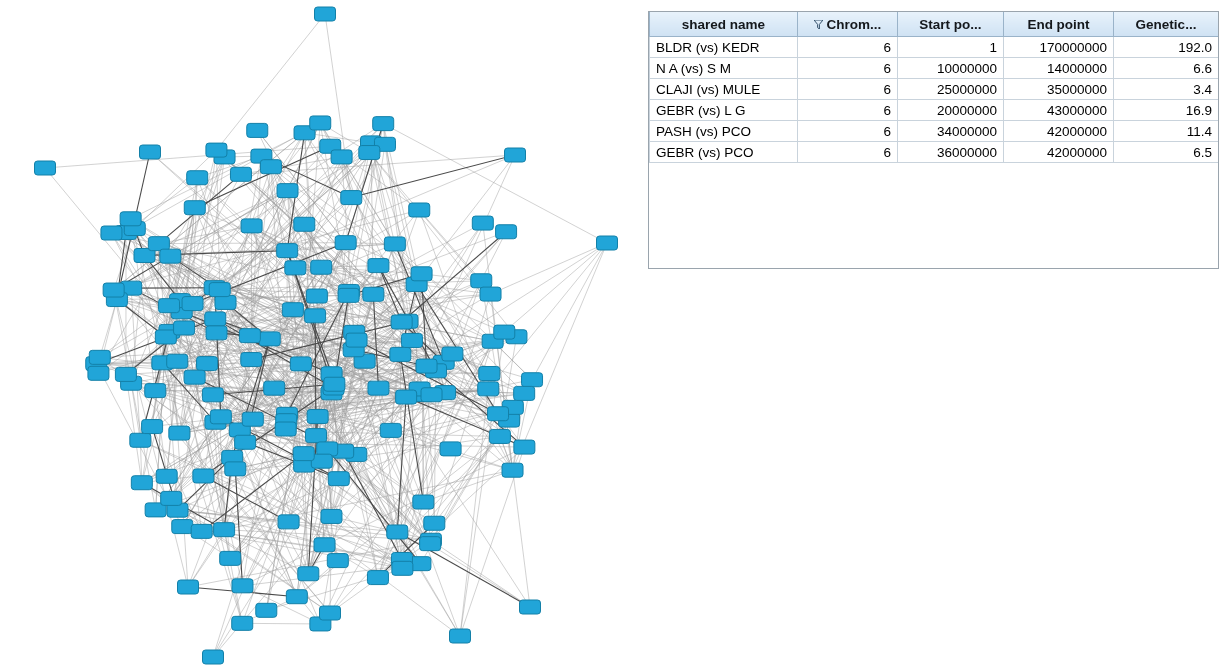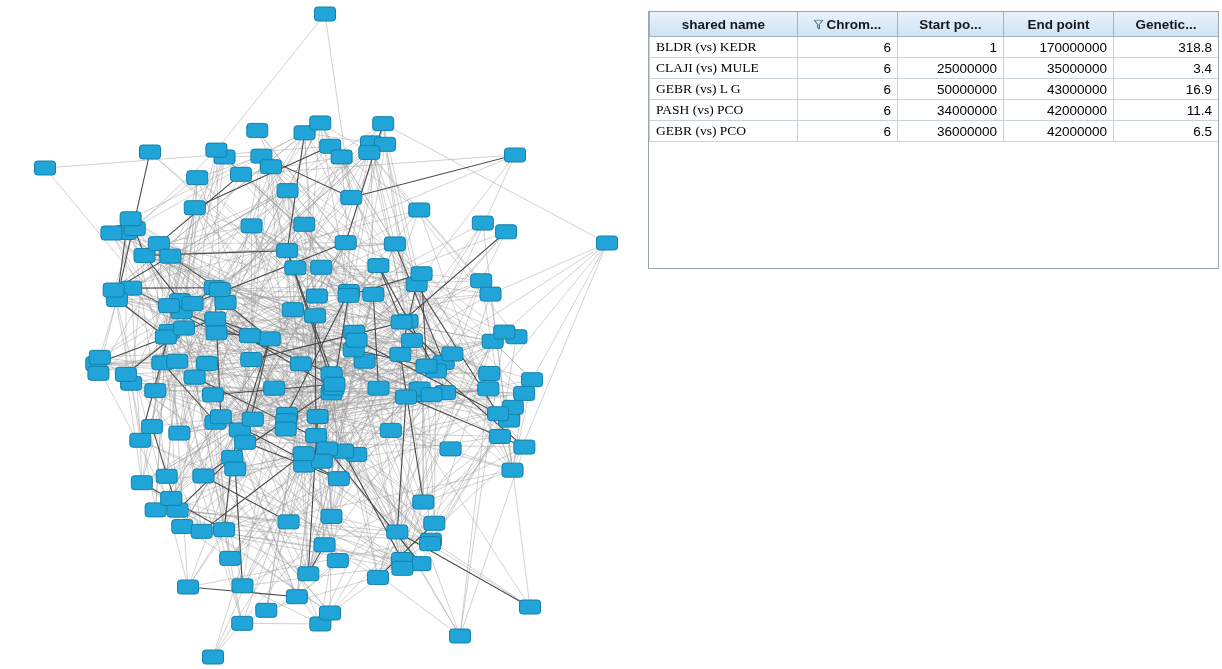--- a/index.html
+++ b/index.html
@@ -78,21 +78,21 @@
   }
   .filter-icon svg { display:block; }
   table.grid tbody td {
     border: 1px solid #c9d3dc;
     height: 20px;
     padding: 0 6px;
     white-space: nowrap;
     overflow: hidden;
     background: #ffffff;
   }
-  td.c-name { text-align: left; font-family: Liberation Serif, serif; }
+  td.c-name { text-align: left; }
   td.c-num  { text-align: right; }
 
   
   .nodeRect {
     fill: #21a5d8;
     stroke: #1380a8;
     stroke-width: 1;
   }
   .nodeLabel {
     font-family: "Liberation Sans", sans-serif;
@@ -1671,33 +1671,40 @@
               </span>
             </th>
           </tr>
         </thead>
         <tbody id="table-body">
             <tr>
               <td class="c-name">BLDR (vs) KEDR</td>
               <td class="c-num">6</td>
               <td class="c-num">1</td>
               <td class="c-num">170000000</td>
-              <td class="c-num">318.8</td>
+              <td class="c-num">192.0</td>
+            </tr>
+            <tr>
+              <td class="c-name">N A (vs) S M</td>
+              <td class="c-num">6</td>
+              <td class="c-num">10000000</td>
+              <td class="c-num">14000000</td>
+              <td class="c-num">6.6</td>
             </tr>
             <tr>
               <td class="c-name">CLAJI (vs) MULE</td>
               <td class="c-num">6</td>
               <td class="c-num">25000000</td>
               <td class="c-num">35000000</td>
               <td class="c-num">3.4</td>
             </tr>
             <tr>
               <td class="c-name">GEBR (vs) L G</td>
               <td class="c-num">6</td>
-              <td class="c-num">50000000</td>
+              <td class="c-num">20000000</td>
               <td class="c-num">43000000</td>
               <td class="c-num">16.9</td>
             </tr>
             <tr>
               <td class="c-name">PASH (vs) PCO</td>
               <td class="c-num">6</td>
               <td class="c-num">34000000</td>
               <td class="c-num">42000000</td>
               <td class="c-num">11.4</td>
             </tr>

